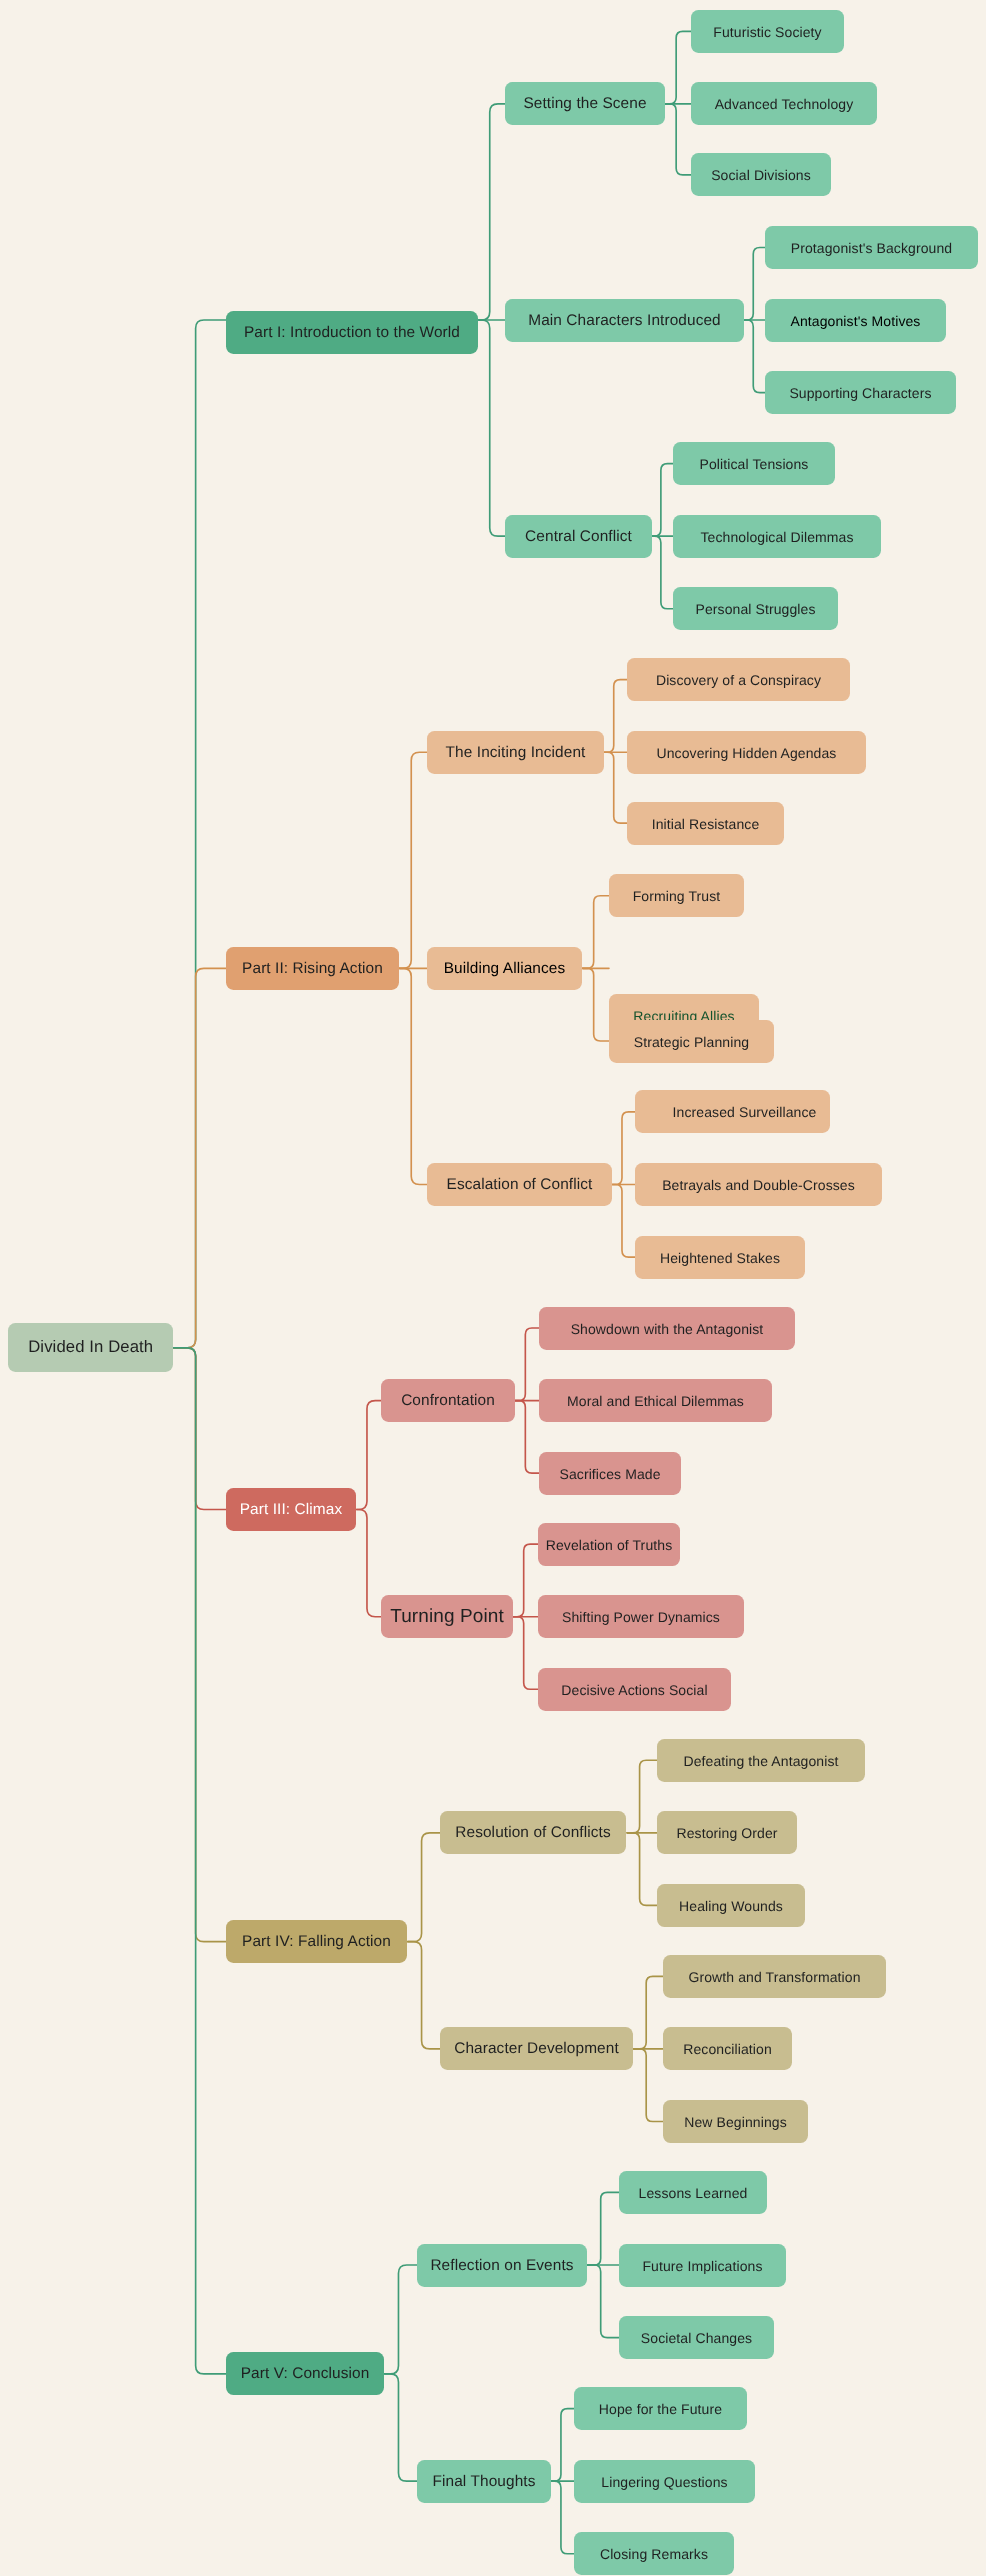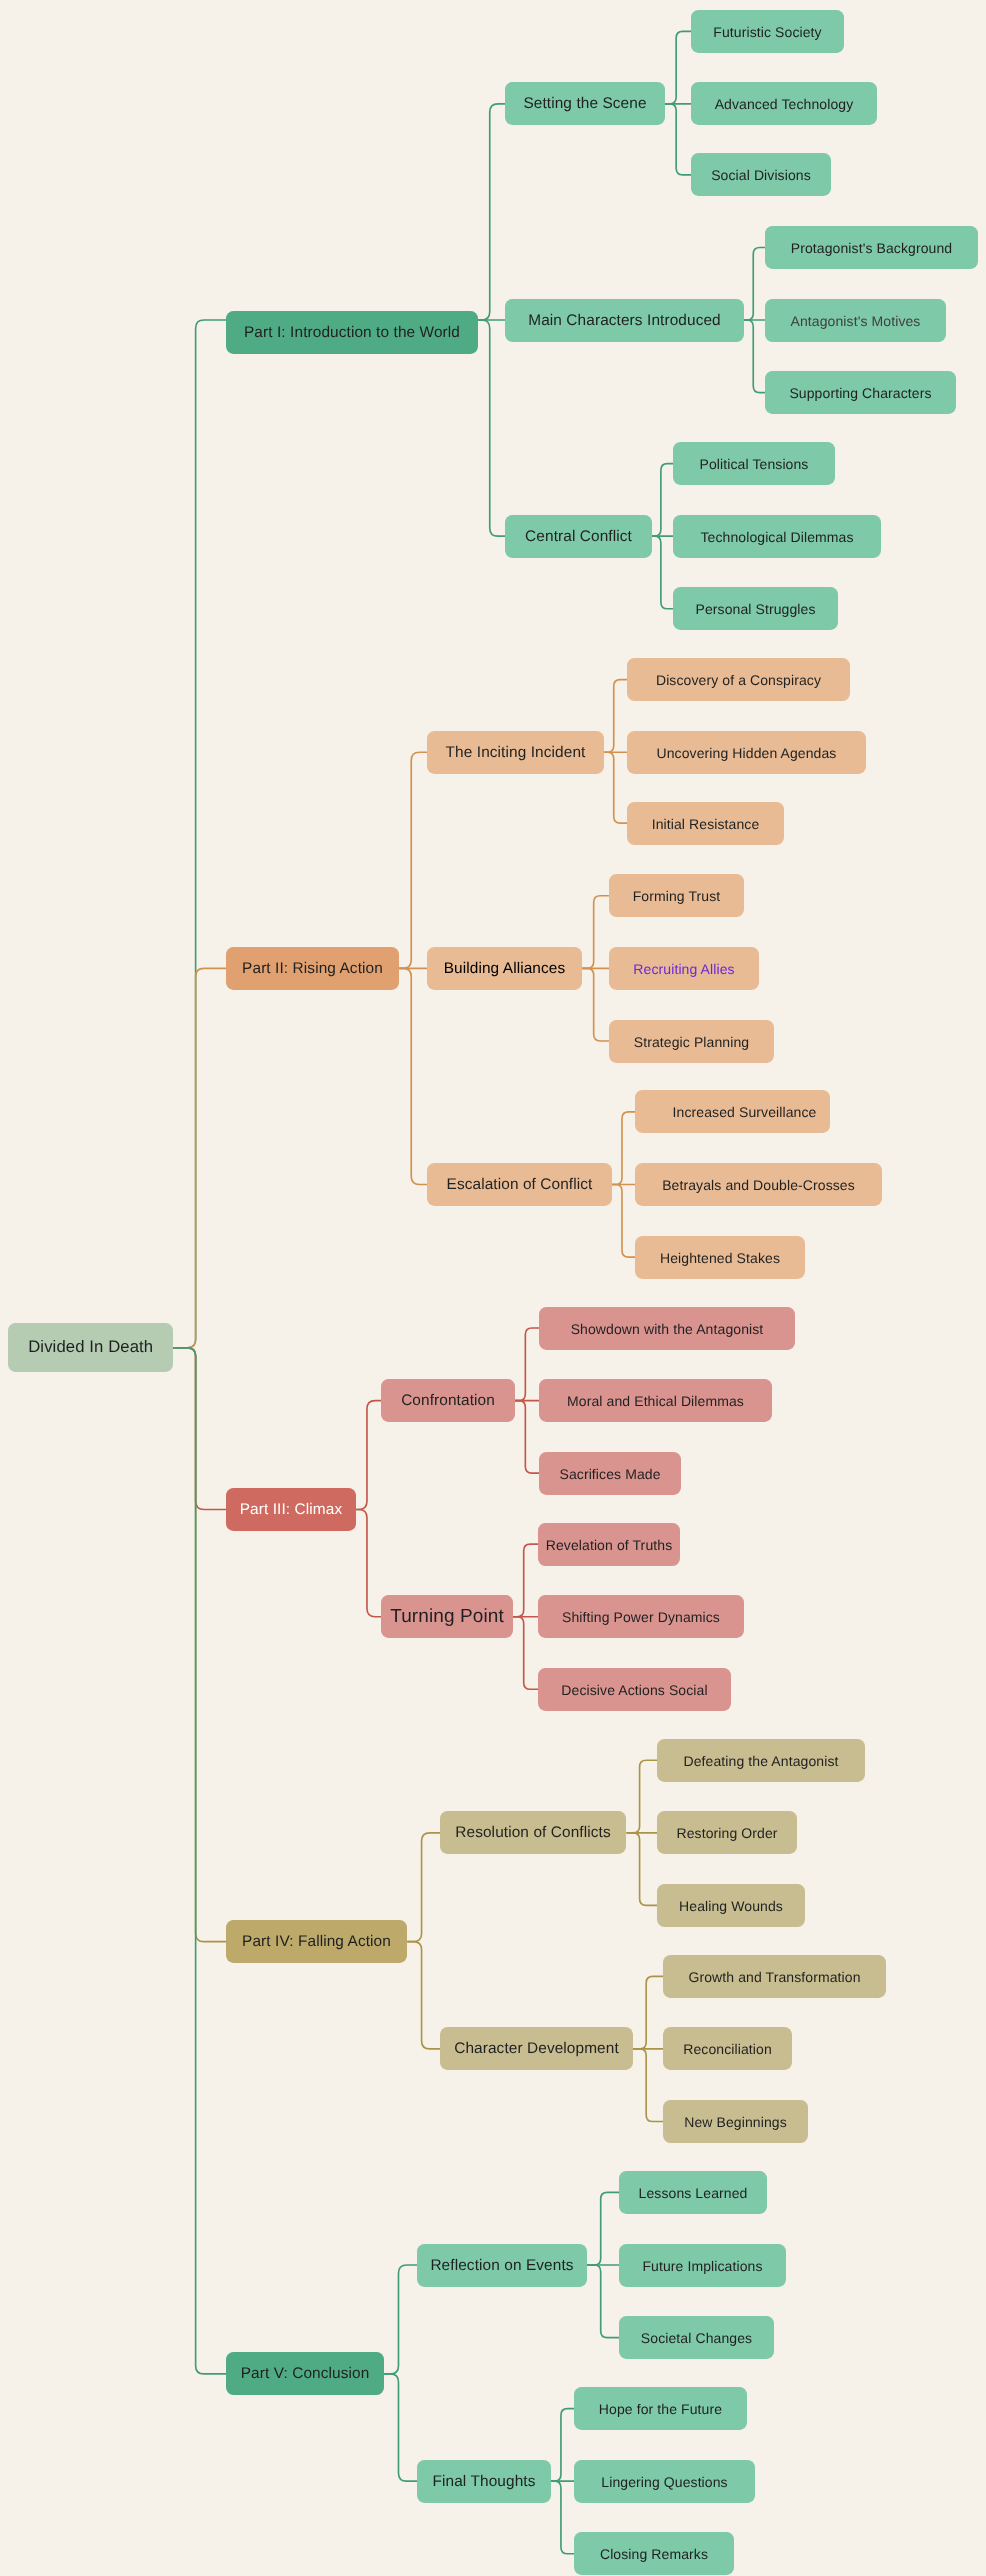--- a/index.html
+++ b/index.html
@@ -115,21 +115,21 @@
       </div>
       <div class="node" style="left: 691px; top: 153px; width: 140px; height: 43px; background: rgb(126, 201, 168); color: rgb(31, 32, 32); font-size: 14px;">
         <span class="node-label">Social Divisions</span>
       </div>
       <div class="node" style="left: 505px; top: 299px; width: 239px; height: 43px; background: rgb(126, 201, 168); color: rgb(31, 32, 32); font-size: 15.4px;">
         <span class="node-label">Main Characters Introduced</span>
       </div>
       <div class="node" style="left: 765px; top: 226px; width: 213px; height: 43px; background: rgb(126, 201, 168); color: rgb(31, 32, 32); font-size: 14px;">
         <span class="node-label">Protagonist's Background</span>
       </div>
-      <div class="node" style="left: 765px; top: 299px; width: 181px; height: 43px; background: rgb(126, 201, 168); color: #404040; font-size: 14px;">
+      <div class="node" style="left: 765px; top: 299px; width: 181px; height: 43px; background: rgb(126, 201, 168); color: #000000; font-size: 14px;">
         <span class="node-label">Antagonist's Motives</span>
       </div>
       <div class="node" style="left: 765px; top: 371px; width: 191px; height: 43px; background: rgb(126, 201, 168); color: rgb(31, 32, 32); font-size: 14px;">
         <span class="node-label">Supporting Characters</span>
       </div>
       <div class="node" style="left: 505px; top: 515px; width: 147px; height: 43px; background: rgb(126, 201, 168); color: rgb(31, 32, 32); font-size: 15.4px;">
         <span class="node-label">Central Conflict</span>
       </div>
       <div class="node" style="left: 673px; top: 442px; width: 162px; height: 43px; background: rgb(126, 201, 168); color: rgb(31, 32, 32); font-size: 14px;">
         <span class="node-label">Political Tensions</span>
@@ -154,21 +154,21 @@
       </div>
       <div class="node" style="left: 627px; top: 802px; width: 157px; height: 43px; background: rgb(232, 187, 148); color: rgb(31, 32, 32); font-size: 14px;">
         <span class="node-label">Initial Resistance</span>
       </div>
       <div class="node" style="left: 427px; top: 947px; width: 155px; height: 43px; background: rgb(232, 187, 148); color: #000000; font-size: 15.4px;">
         <span class="node-label">Building Alliances</span>
       </div>
       <div class="node" style="left: 609px; top: 874px; width: 135px; height: 43px; background: rgb(232, 187, 148); color: rgb(31, 32, 32); font-size: 14px;">
         <span class="node-label">Forming Trust</span>
       </div>
-      <div class="node" style="left: 609px; top: 947px; width: 150px; height: 43px; background: rgb(232, 187, 148); color: #6d28d9; font-size: 14px;">
+      <div class="node" style="left: 609px; top: 994px; width: 150px; height: 43px; background: rgb(232, 187, 148); color: #14532d; font-size: 14px;">
         <span class="node-label">Recruiting Allies</span>
       </div>
       <div class="node" style="left: 609px; top: 1020px; width: 165px; height: 43px; background: rgb(232, 187, 148); color: rgb(31, 32, 32); font-size: 14px;">
         <span class="node-label">Strategic Planning</span>
       </div>
       <div class="node" style="left: 427px; top: 1163px; width: 185px; height: 43px; background: rgb(232, 187, 148); color: rgb(31, 32, 32); font-size: 15.4px;">
         <span class="node-label">Escalation of Conflict</span>
       </div>
       <div class="node" style="left: 635px; top: 1090px; width: 195px; height: 43px; background: rgb(232, 187, 148); color: rgb(31, 32, 32); font-size: 14px; padding-left: 24px;">
         <span class="node-label">Increased Surveillance</span>

